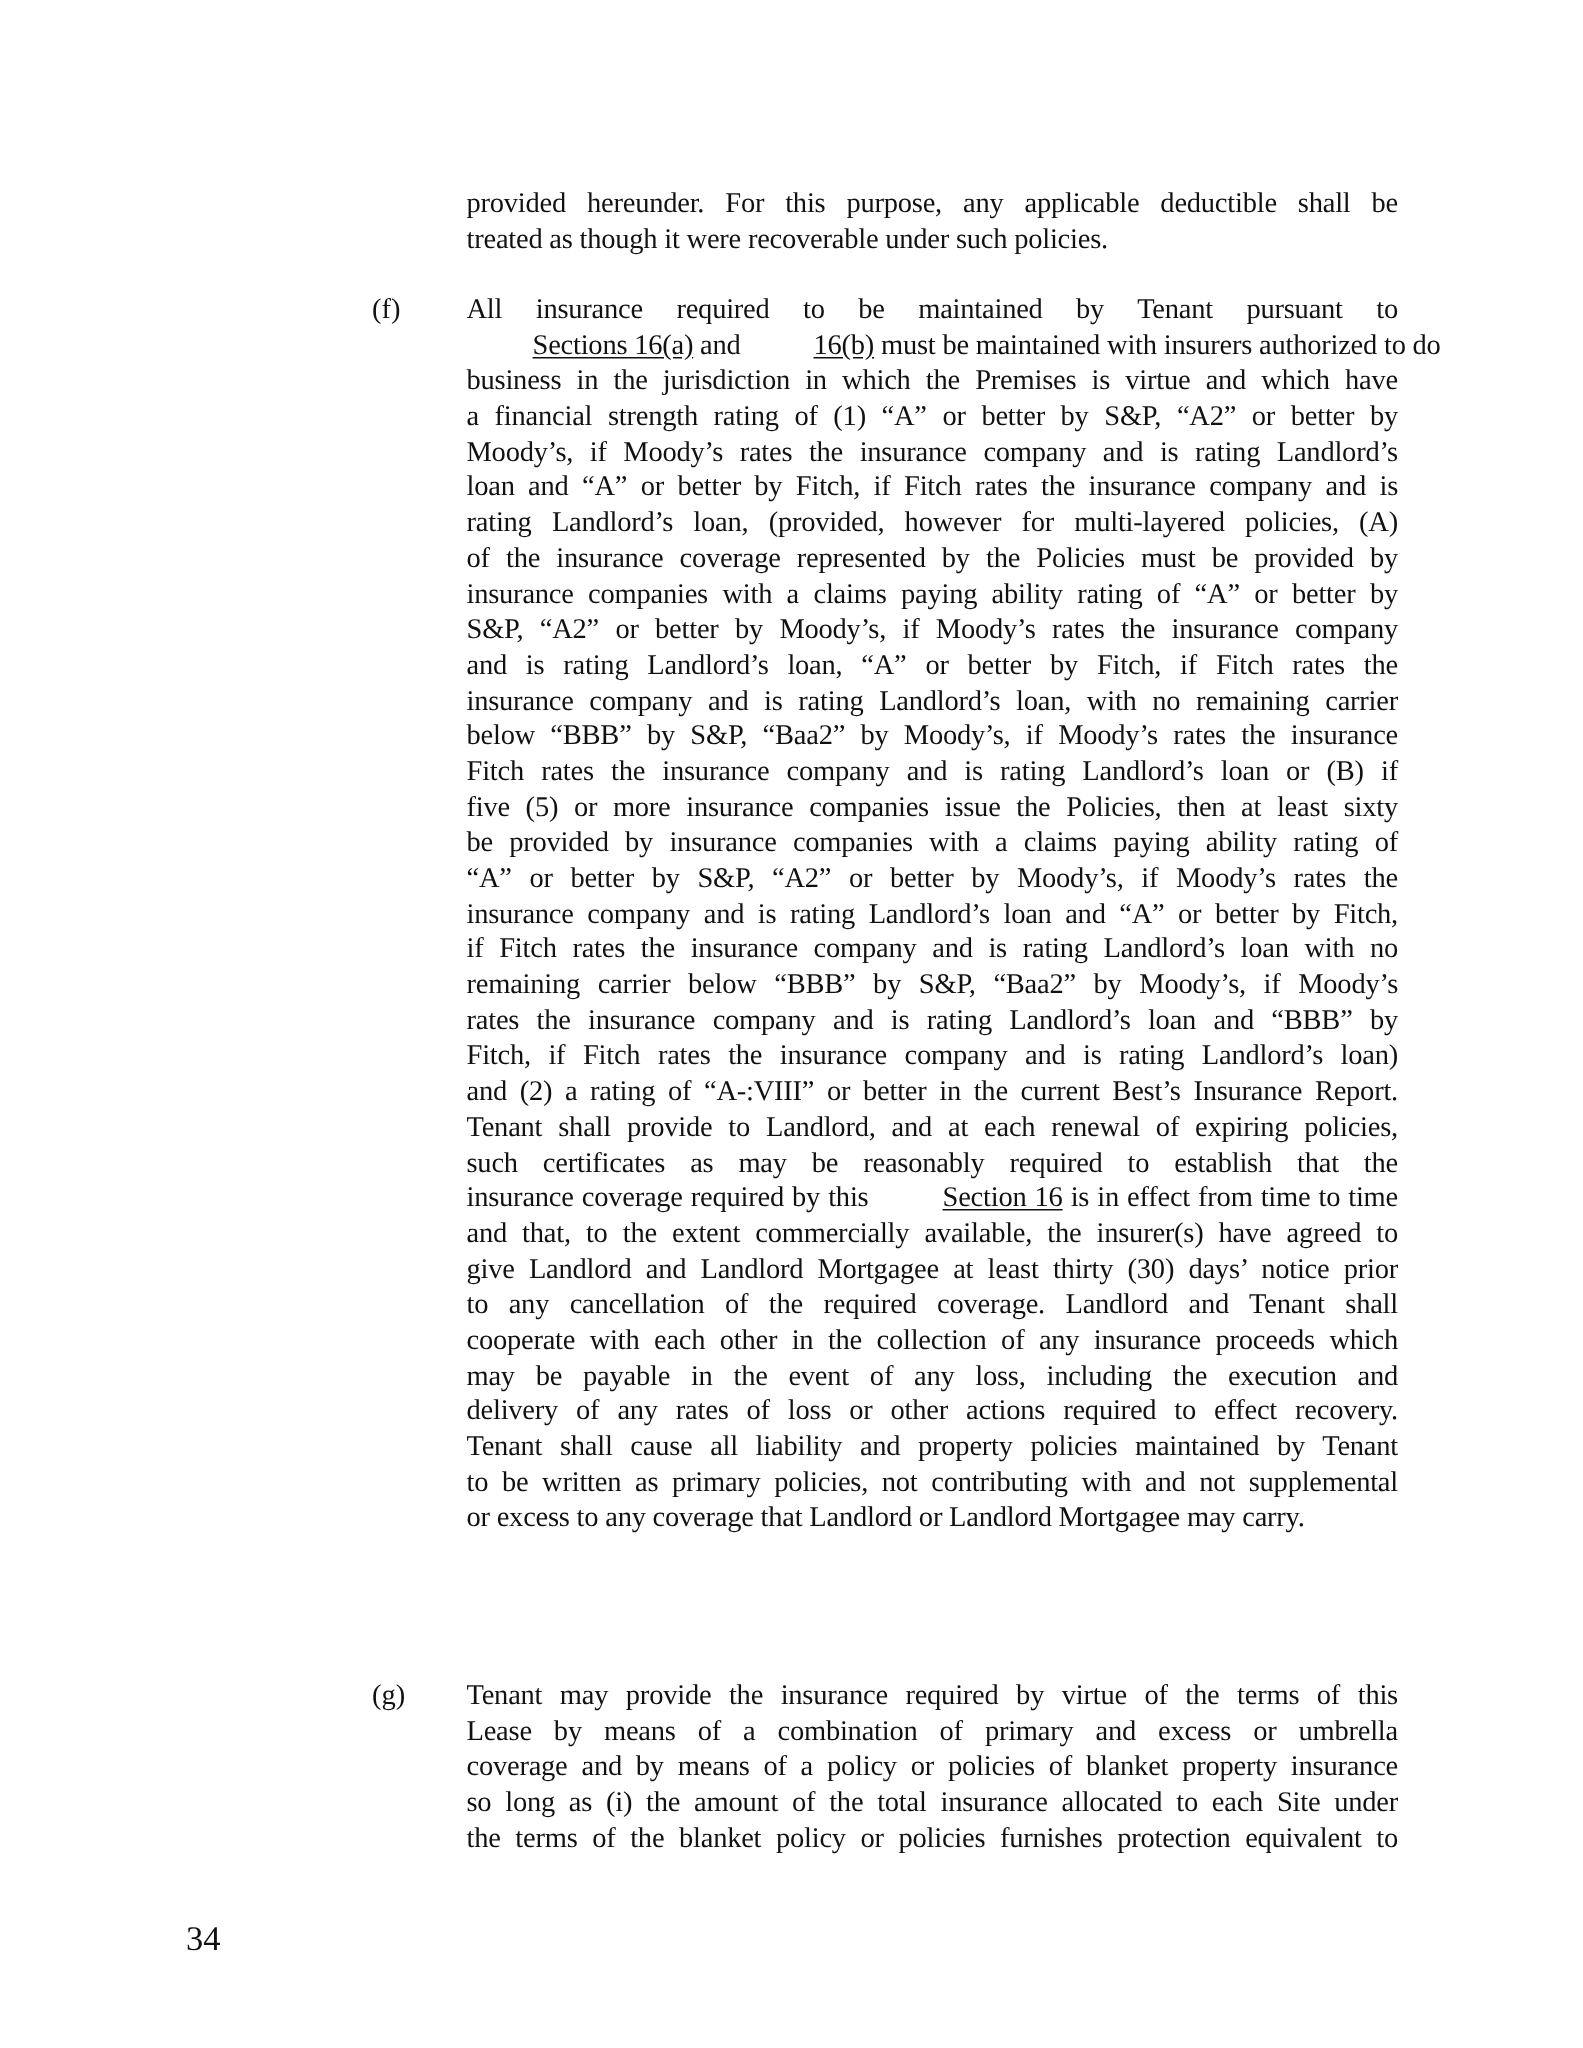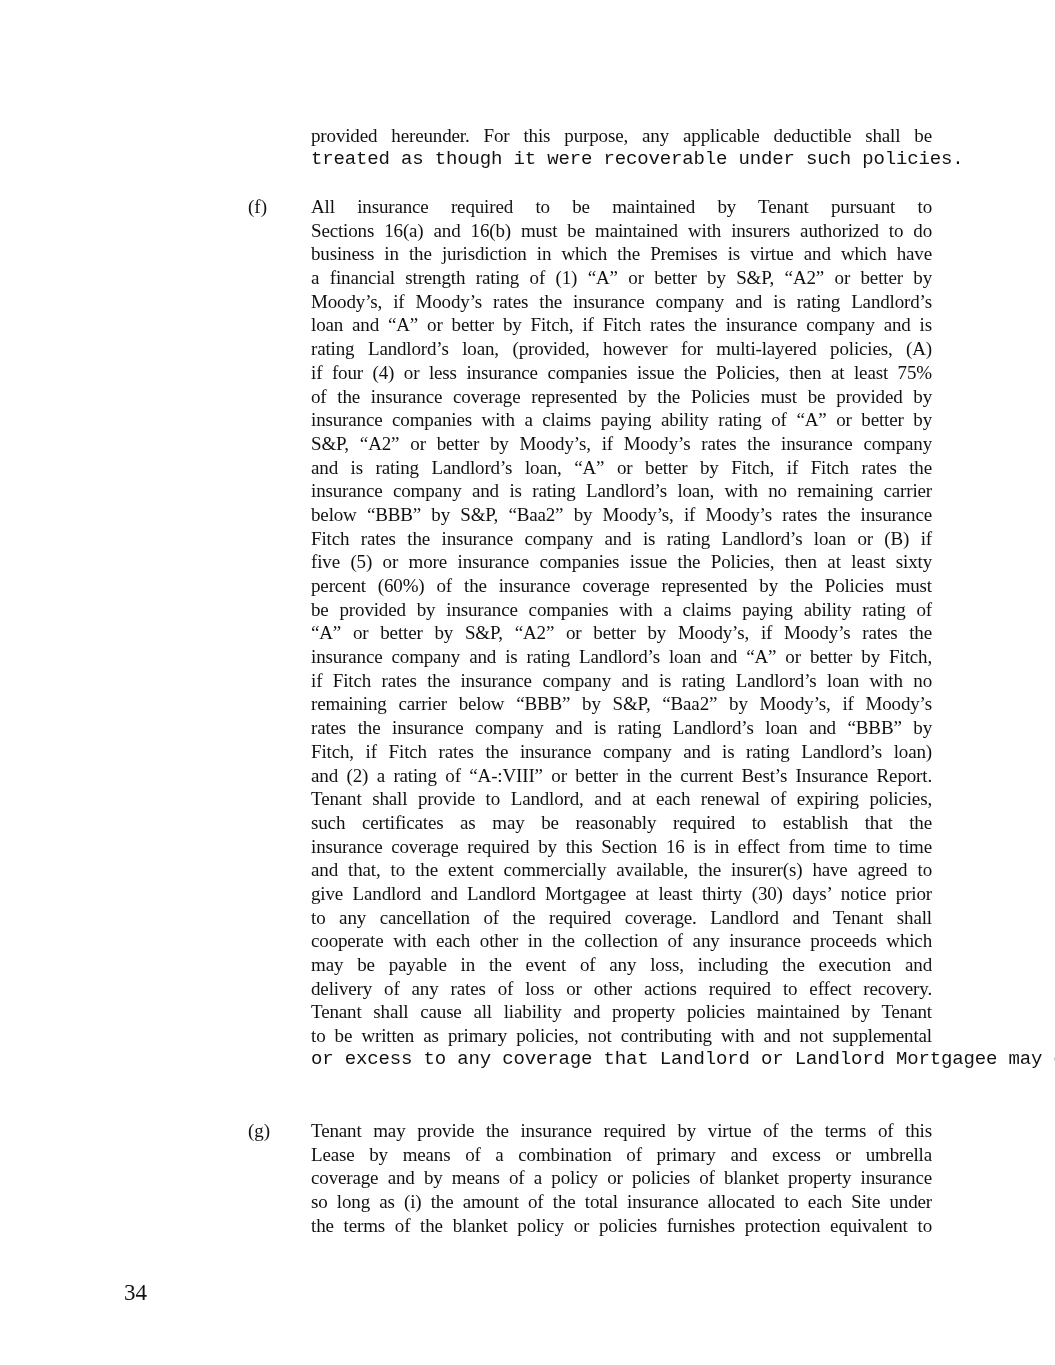--- a/index.html
+++ b/index.html
@@ -30,29 +30,28 @@
       height: 23.7px;
       line-height: 23.7px;
       font-size: 19px;
       white-space: nowrap;
       text-align: justify;
       text-align-last: justify;
       letter-spacing: -0.15px;
     }
     .line.last {
       text-align-last: left;
-      font-family: Liberation Mono, monospace;
     }
     .label {
       position: absolute;
       left: 248px;
       font-size: 19px;
       line-height: 23.7px;
     }
-    .u { text-underline-offset: 2px; }
+    .u { text-decoration: underline; text-underline-offset: 2px; margin-left: 44px; }
     .page-number {
       position: absolute;
       left: 124px;
       top: 1281px;
       font-size: 23px;
       line-height: 23.7px;
     }
   </style>
 </head>
 <body>
@@ -66,30 +65,28 @@
 
   <span class="label" style="top:195px;">(f)</span>
   <div class="block" style="top:195px;">
     <span class="line">All insurance required to be maintained by Tenant pursuant to</span>
     <span class="line"><span class="u">Sections 16(a)</span><span style="white-space:pre;"> and </span><span class="u">16(b)</span><span style="white-space:pre;"> must be maintained with insurers authorized to do</span></span>
     <span class="line">business in the jurisdiction in which the Premises is virtue and which have</span>
     <span class="line">a financial strength rating of (1) “A” or better by S&amp;P, “A2” or better by</span>
     <span class="line">Moody’s, if Moody’s rates the insurance company and is rating Landlord’s</span>
     <span class="line">loan and “A” or better by Fitch, if Fitch rates the insurance company and is</span>
     <span class="line">rating Landlord’s loan, (provided, however for multi-layered policies, (A)</span>
-    <span class="line">if four (4) or less insurance companies issue the Policies, then at least 75%</span>
     <span class="line">of the insurance coverage represented by the Policies must be provided by</span>
     <span class="line">insurance companies with a claims paying ability rating of “A” or better by</span>
     <span class="line">S&amp;P, “A2” or better by Moody’s, if Moody’s rates the insurance company</span>
     <span class="line">and is rating Landlord’s loan, “A” or better by Fitch, if Fitch rates the</span>
     <span class="line">insurance company and is rating Landlord’s loan, with no remaining carrier</span>
     <span class="line">below “BBB” by S&amp;P, “Baa2” by Moody’s, if Moody’s rates the insurance</span>
     <span class="line">Fitch rates the insurance company and is rating Landlord’s loan or (B) if</span>
     <span class="line">five (5) or more insurance companies issue the Policies, then at least sixty</span>
-    <span class="line">percent (60%) of the insurance coverage represented by the Policies must</span>
     <span class="line">be provided by insurance companies with a claims paying ability rating of</span>
     <span class="line">“A” or better by S&amp;P, “A2” or better by Moody’s, if Moody’s rates the</span>
     <span class="line">insurance company and is rating Landlord’s loan and “A” or better by Fitch,</span>
     <span class="line">if Fitch rates the insurance company and is rating Landlord’s loan with no</span>
     <span class="line">remaining carrier below “BBB” by S&amp;P,  “Baa2” by Moody’s, if Moody’s</span>
     <span class="line">rates the insurance company and is rating Landlord’s loan and “BBB” by</span>
     <span class="line">Fitch, if Fitch rates the insurance company and is rating Landlord’s loan)</span>
     <span class="line">and (2) a rating of “A-:VIII” or better in the current Best’s Insurance Report.</span>
     <span class="line">Tenant shall provide to Landlord, and at each renewal of expiring policies,</span>
     <span class="line">such certificates as may be reasonably required to establish that the</span>

